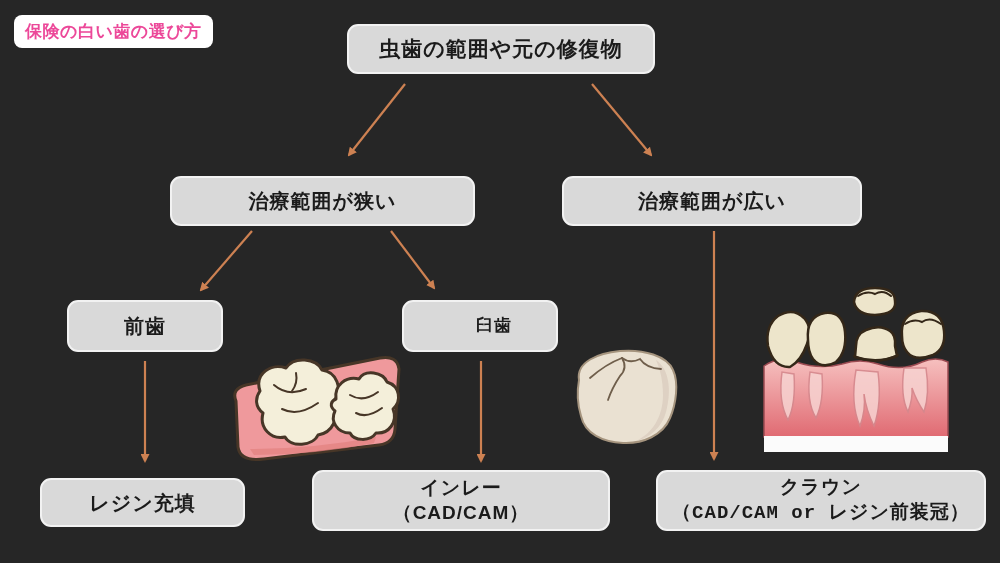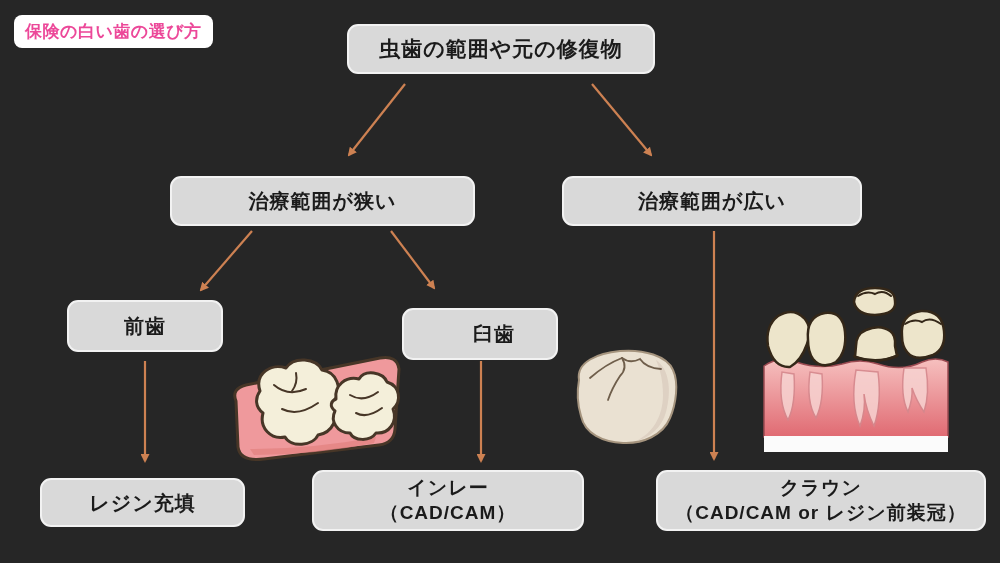--- a/index.html
+++ b/index.html
@@ -33,24 +33,24 @@
     border:2px solid var(--node-border);
     border-radius:11px;
     display:flex;flex-direction:column;align-items:center;justify-content:center;
     color:var(--node-text);font-weight:700;text-align:center;
     letter-spacing:1px;line-height:1.3;
   }
   .node-root  {left:347px;top:24px; width:308px;height:50px;font-size:21px;}
   .node-narrow{left:170px;top:176px;width:305px;height:50px;font-size:20px;}
   .node-wide  {left:562px;top:176px;width:300px;height:50px;font-size:20px;}
   .node-front {left:67px; top:300px;width:156px;height:52px;font-size:20px;}
-  .node-molar {left:402px;top:308px;width:156px;height:52px;font-size:20px;padding-left:28px;}
+  .node-molar {left:402px;top:300px;width:156px;height:52px;font-size:17px;padding-left:28px;}
   .node-resin {left:40px; top:478px;width:205px;height:49px;font-size:20px;}
-  .node-inlay {left:312px;top:470px;width:272px;height:61px;font-size:19px;}
-  .node-crown {left:656px;top:470px;width:330px;height:61px;font-size:19px;}
+  .node-inlay {left:312px;top:470px;width:298px;height:61px;font-size:19px;}
+  .node-crown {left:656px;top:470px;width:330px;height:61px;font-size:19px;font-family:Liberation Mono, monospace;}
   .arrow-layer{position:absolute;left:0;top:0;width:1000px;height:563px;pointer-events:none;color:var(--arrow);}
   .arrow-layer line{stroke:var(--arrow);stroke-width:2.2;}
   .arrowhead{fill:var(--arrow);}
   .illus{position:absolute;}
   .illus svg{display:block;}
   .illus-molars{left:224px;top:345px;width:185px;height:120px;}
   .illus-single{left:566px;top:346px;width:122px;height:102px;}
   .illus-crown {left:762px;top:286px;width:188px;height:167px;}
 </style>
 </head>

